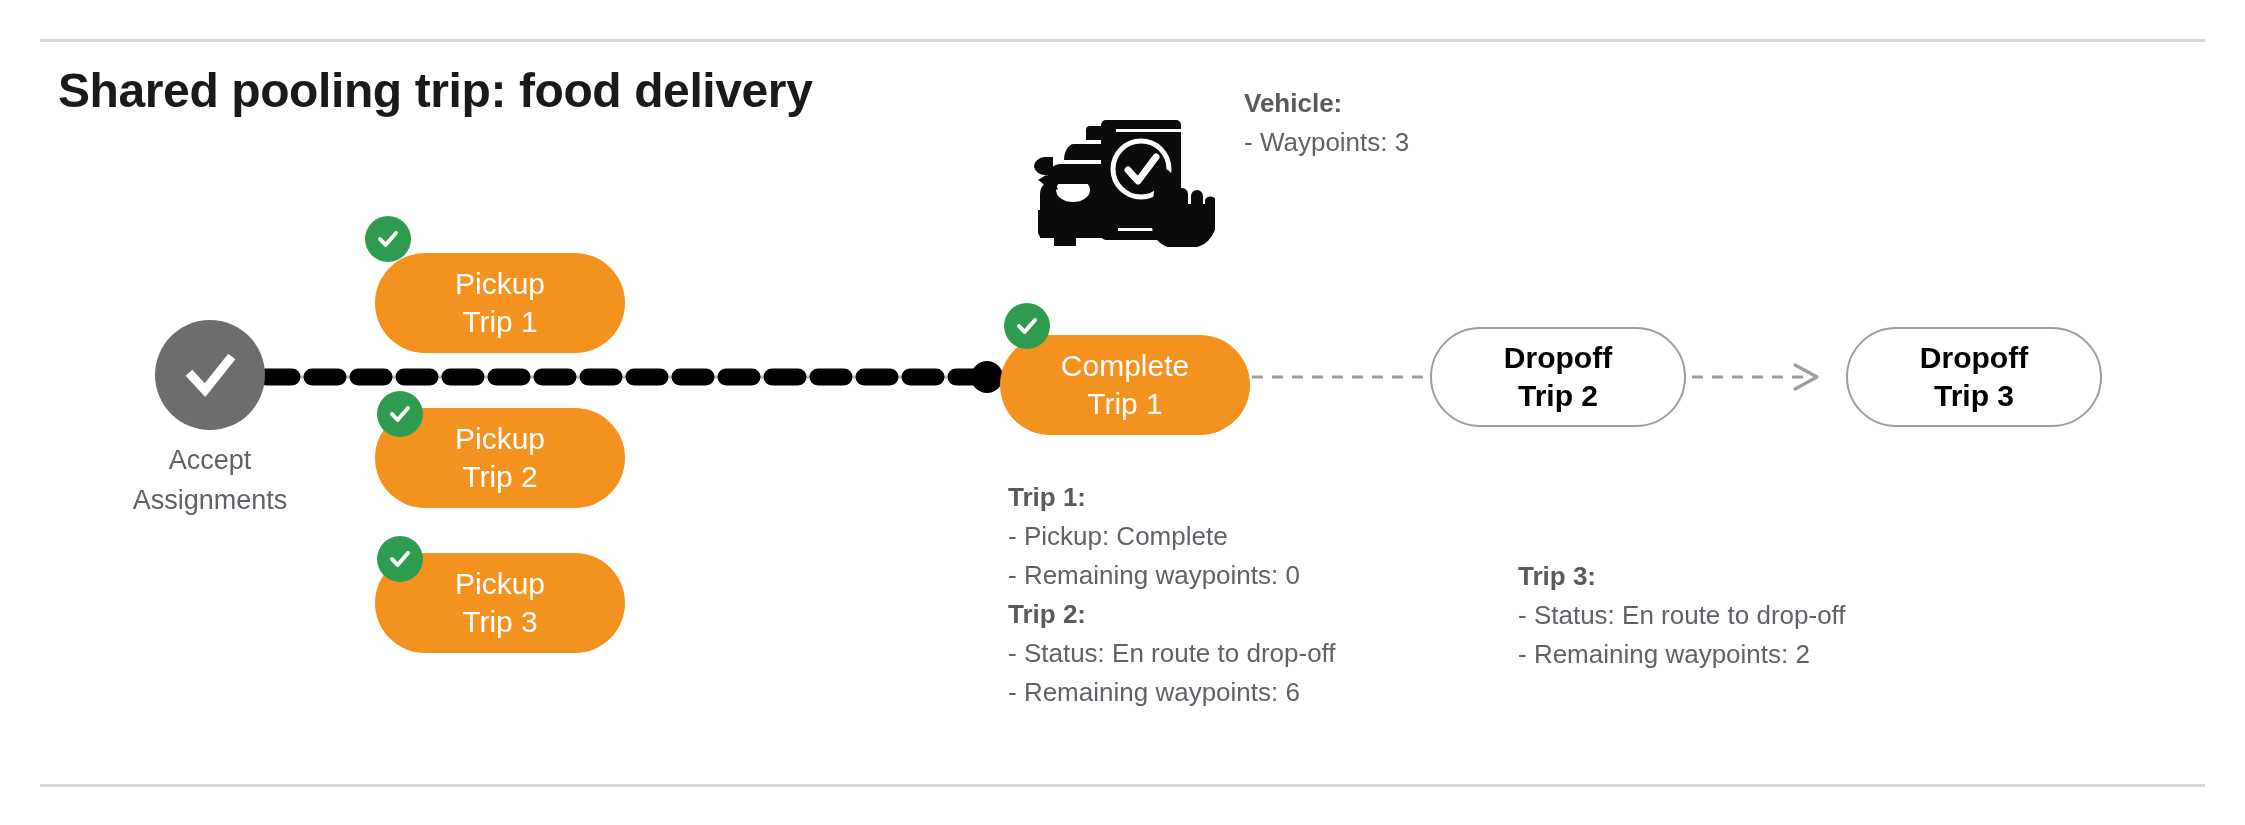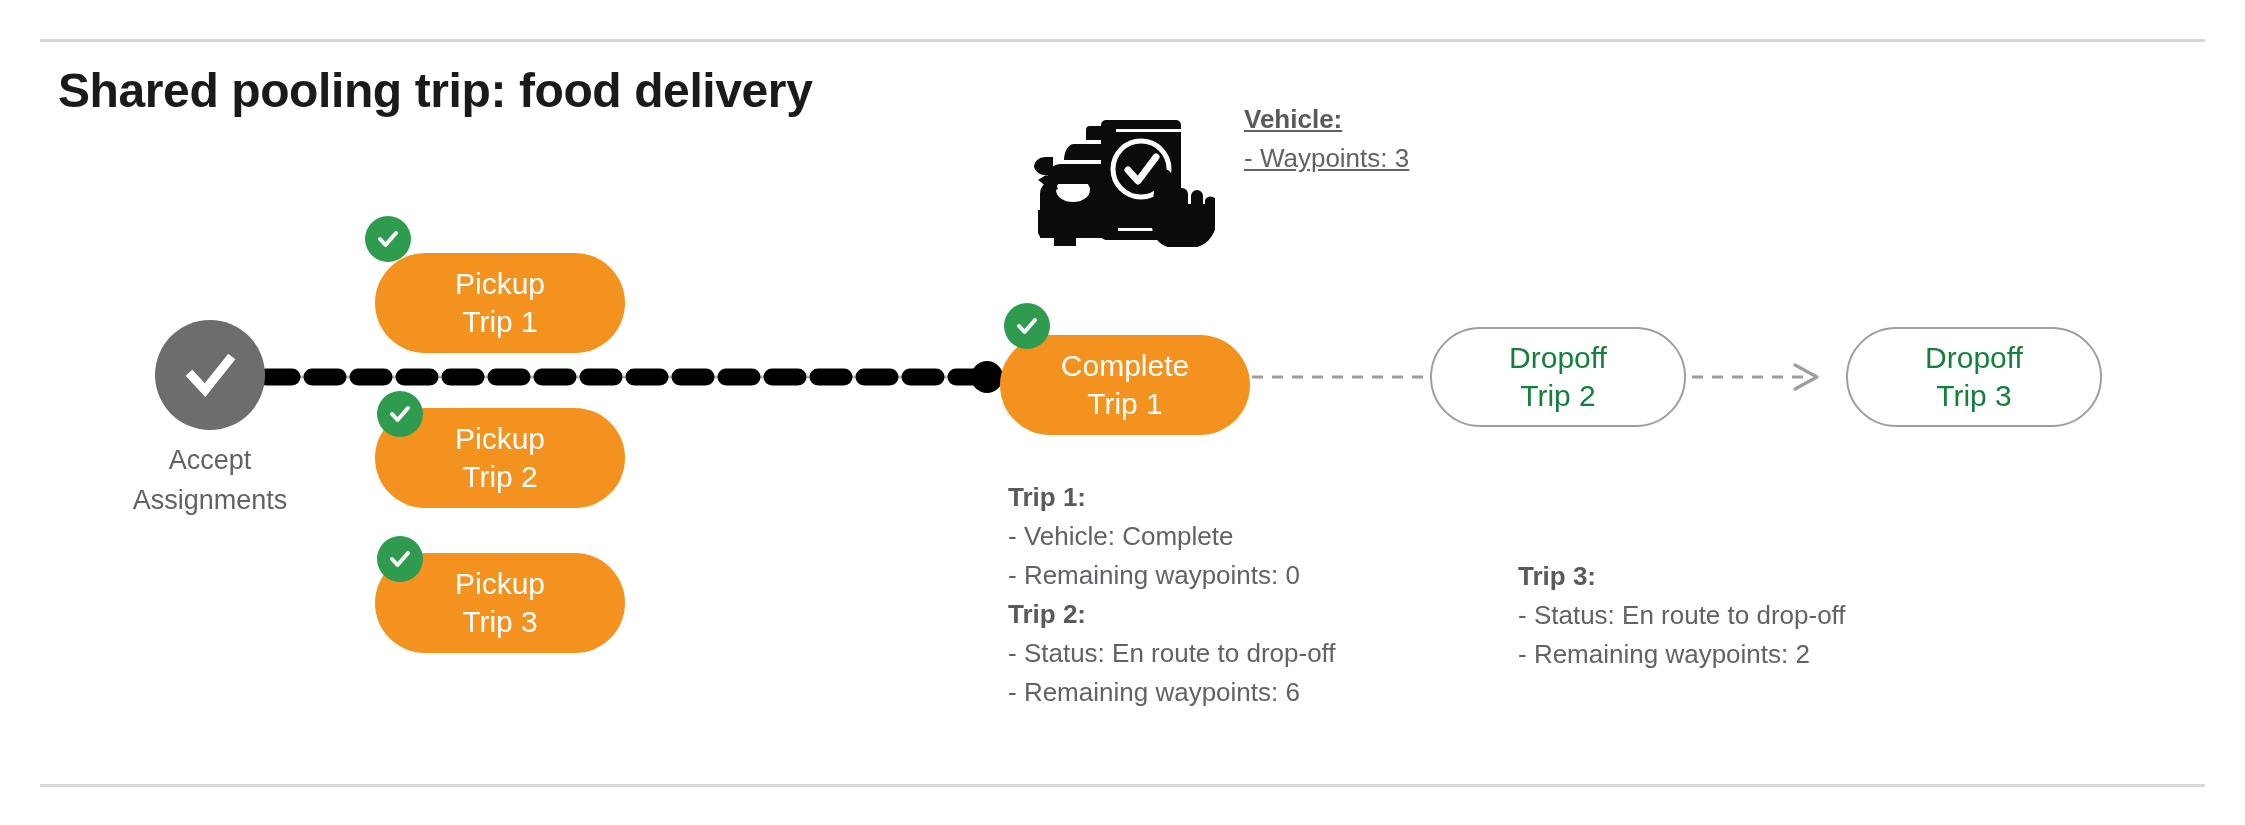--- a/index.html
+++ b/index.html
@@ -102,22 +102,22 @@
   }
   .pill.filled .pill-line {
     color: #ffffff;
     font-weight: 500;
   }
   .pill.outlined {
     background: #ffffff;
     border: 2.5px solid #9e9e9e;
   }
   .pill.outlined .pill-line {
-    color: #15803d;
-    font-weight: 400;
+    color: #000000;
+    font-weight: 700;
   }
 
   
   .badge-check {
     position: absolute;
     width: 46px;
     height: 46px;
     border-radius: 50%;
     background: #2E9B4F;
     display: flex;
@@ -206,21 +206,21 @@
 
         <path d="M126 90 a9 9 0 0 1 16 6 v26 h4 v-10 a6 6 0 0 1 12 0 v10 h3 v-8
                  a6 6 0 0 1 12 0 v8 h2 v-4 a6 6 0 0 1 11 0
                  v22 a26 26 0 0 1 -26 26 h-16 a22 22 0 0 1 -22 -22
                  v-16 z"></path>
         <path d="M133 104 v22" stroke="#ffffff" stroke-width="0" fill="none"></path>
       </g>
     </svg>
   </div>
 
-  <div class="info-block" style="left:1244px; top:100px;text-decoration:underline;">
+  <div class="info-block" style="left:1244px; top:84px;">
     <div class="row ttl">Vehicle:</div>
     <div class="row">- Waypoints: 3</div>
   </div>
 
   <div id="accept-node">
     <div id="accept-circle">
       <svg width="62" height="62" viewBox="0 0 62 62" aria-hidden="true">
         <path d="M13 32 l13 14 l24 -30" fill="none" stroke="#ffffff" stroke-width="9" stroke-linecap="square" stroke-linejoin="miter"></path>
       </svg>
     </div>
@@ -273,21 +273,21 @@
     <span class="pill-line">Trip 2</span>
   </div>
 
   <div class="pill outlined" style="left:1846px; top:327px; width:256px; height:100px;">
     <span class="pill-line">Dropoff</span>
     <span class="pill-line">Trip 3</span>
   </div>
 
   <div class="info-block" style="left:1008px; top:478px;">
     <div class="row ttl">Trip 1:</div>
-    <div class="row">- Vehicle:  Complete</div>
+    <div class="row">- Pickup:  Complete</div>
     <div class="row">- Remaining waypoints: 0</div>
     <div class="row ttl">Trip 2:</div>
     <div class="row">- Status:  En route to drop-off</div>
     <div class="row">- Remaining waypoints: 6</div>
   </div>
 
   <div class="info-block" style="left:1518px; top:557px;">
     <div class="row ttl">Trip 3:</div>
     <div class="row">- Status:  En route to drop-off</div>
     <div class="row">- Remaining waypoints: 2</div>

